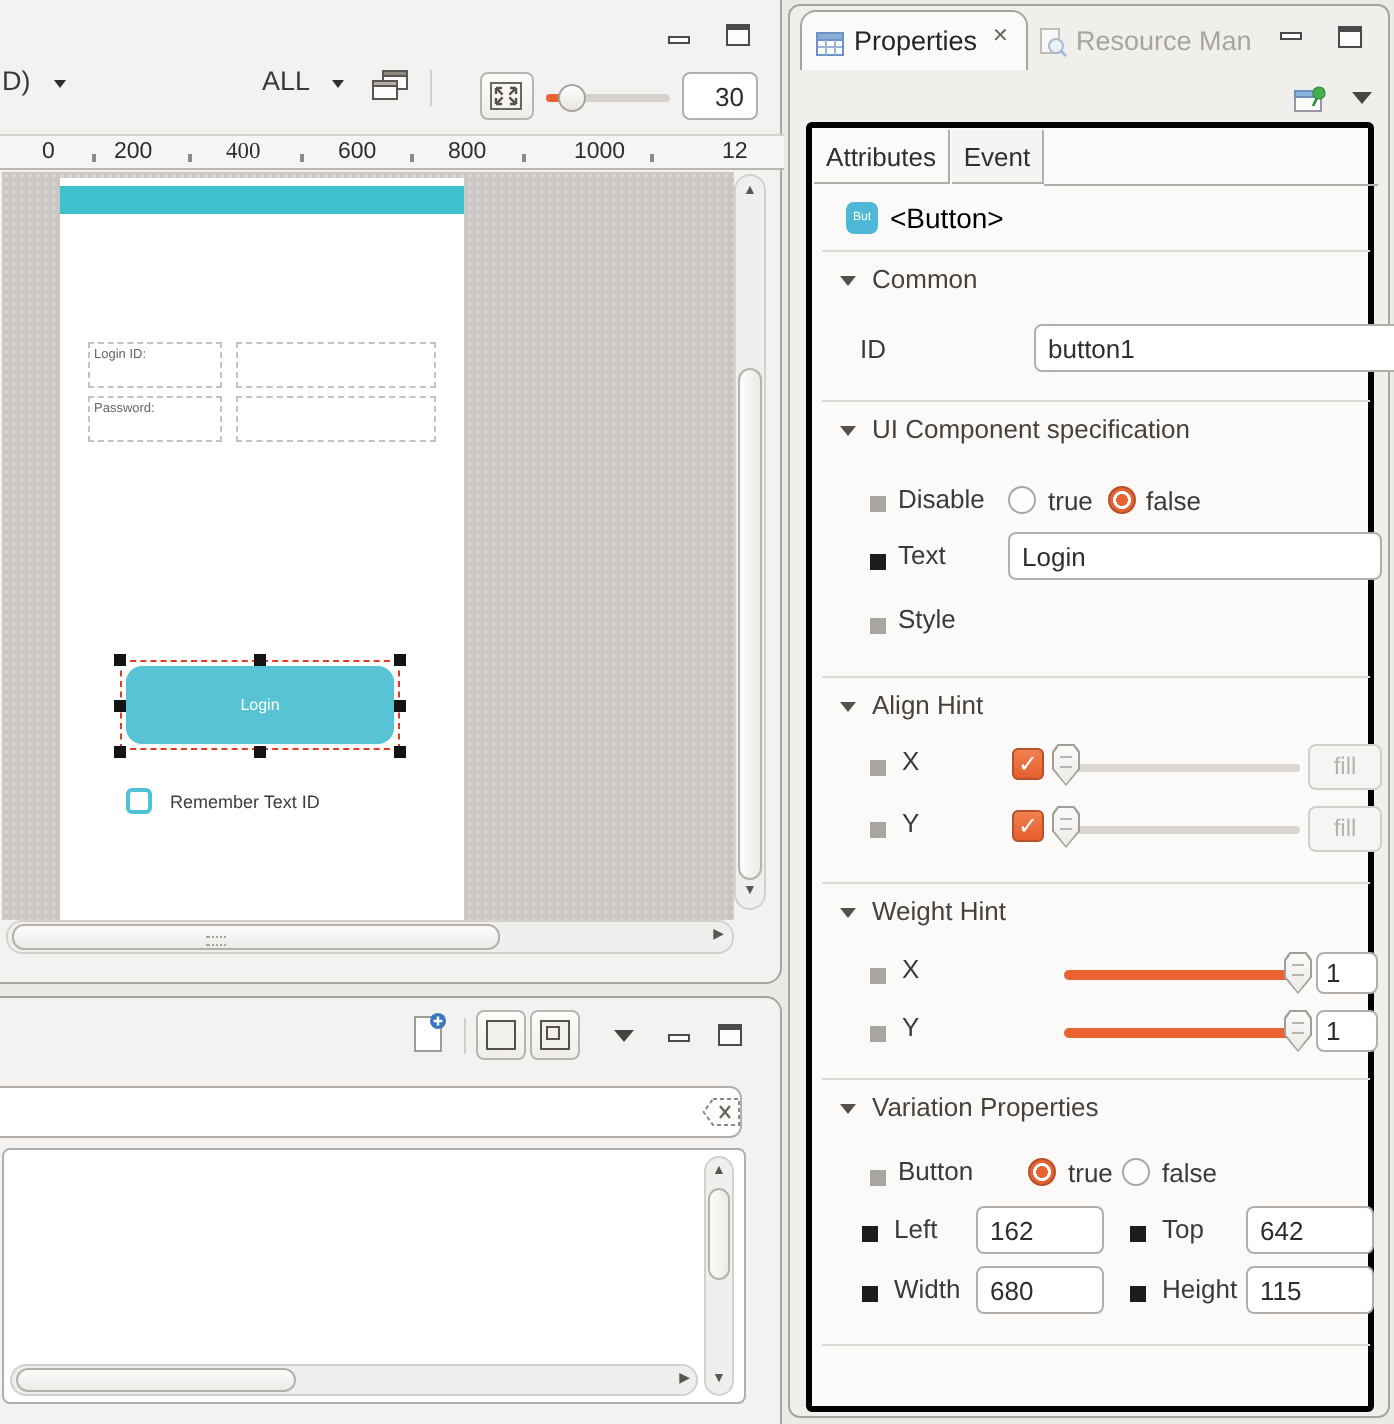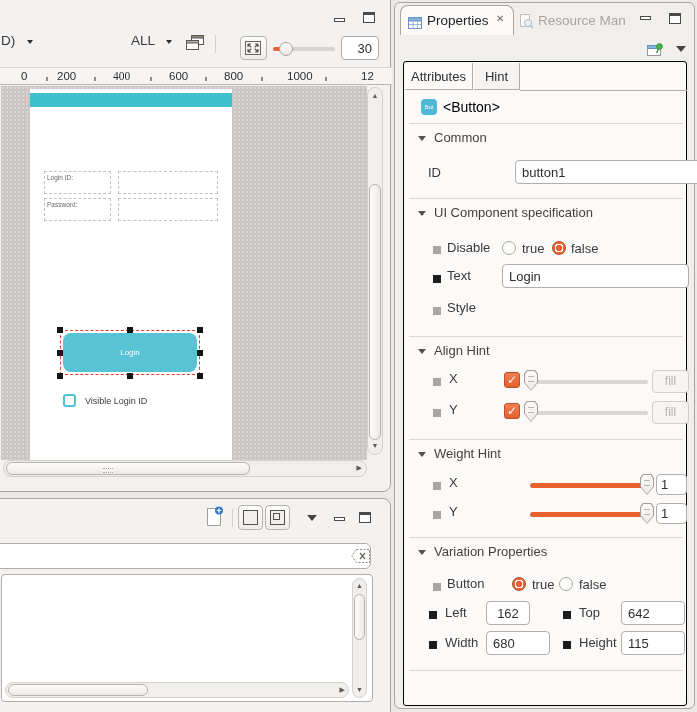--- a/index.html
+++ b/index.html
@@ -119,21 +119,21 @@
           <div class="hdl" style="left:66px;top:-4px;"></div>
           <div class="hdl" style="left:136px;top:-4px;"></div>
           <div class="hdl" style="left:-4px;top:19px;"></div>
           <div class="hdl" style="left:136px;top:19px;"></div>
           <div class="hdl" style="left:-4px;top:42px;"></div>
           <div class="hdl" style="left:66px;top:42px;"></div>
           <div class="hdl" style="left:136px;top:42px;"></div>
         </div>
 
         <div class="a" style="left:33px;top:305px;width:13px;height:13px;border:2px solid #50c2d5;border-radius:3px;background:#fff;"></div>
-        <span class="a" style="left:55px;top:307px;font-size:9px;color:#3c3c3c;">Visible Login ID</span>
+        <span class="a" style="left:55px;top:307px;font-size:9px;color:#3c3c3c;">Remember Text ID</span>
       </div>
     </div>
 
     <div class="a strack" style="left:378px;top:96px;width:16px;height:368px;">
       <div class="sarrow" style="margin-top:2px;">▲</div>
       <div class="a sthumb" style="left:1px;top:96px;width:12px;height:256px;"></div>
       <div class="a sarrow" style="left:0;right:0;bottom:2px;">▼</div>
     </div>
 
     <div class="a strack" style="left:14px;top:469px;width:364px;height:17px;">
@@ -218,23 +218,23 @@
     <div class="a" style="left:252px;top:38px;">
       <svg width="18" height="17">
           <rect x="0.5" y="4.5" width="13" height="10" fill="#fdfdfc" stroke="#9a96a0"></rect>
           <rect x="0.5" y="4.5" width="13" height="3" fill="#85b4de" stroke="#6a92b8"></rect>
           <line x1="12" y1="7" x2="9.5" y2="12" stroke="#2c8a38" stroke-width="1.3"></line>
           <circle cx="12.5" cy="5.5" r="3" fill="#43b04d" stroke="#2c8a38" stroke-width=".6"></circle>
         </svg>
     </div>
     <div class="a tri menu" style="left:281px;top:43px;"></div>
 
-    <div class="a" style="left:8px;top:58px;width:284px;height:645px;background:#fbfaf9;border:1px solid #000000;border-radius:3px;">
+    <div class="a" style="left:8px;top:58px;width:284px;height:645px;background:#fbfaf9;border:3px solid #000000;border-radius:3px;">
       <div class="a subtab" style="left:1px;top:1px;width:68px;height:27px;border-width:0 1px 1px 0;line-height:27px;">Attributes</div>
-      <div class="a subtab" style="left:70px;top:1px;width:46px;height:27px;border-width:0 1px 1px 0;line-height:27px;background:#f6f4f2;">Hint</div>
+      <div class="a subtab" style="left:70px;top:1px;width:46px;height:27px;border-width:0 1px 1px 0;line-height:27px;background:#f6f4f2;">Event</div>
       <div class="a" style="left:116px;top:28px;width:167px;height:1px;background:#b2aeaa;"></div>
 
       <div class="a" style="left:17px;top:37px;width:16px;height:16px;border-radius:4px;background:#4fb8d8;color:#fff;font-size:6px;text-align:center;line-height:16px;">But</div>
       <span class="a" style="left:39px;top:37px;font-size:14px;color:#000000;">&lt;Button&gt;</span>
       <div class="a hr" style="left:5px;top:61px;width:274px;"></div>
 
       <div class="a tri" style="left:14px;top:74px;"></div>
       <span class="a sect" style="left:30px;top:68px;">Common</span>
       <span class="a lbl" style="left:24px;top:103px;">ID</span>
       <input class="a fld" style="left: 111px; top: 98px; width: 187px; height: 24px;" value="button1">
@@ -309,21 +309,21 @@
 
       <div class="a bull" style="left:29px;top:521px;"></div>
       <span class="a lbl" style="left:43px;top:514px;">Button</span>
       <div class="a radio sel" style="left:108px;top:515px;"></div>
       <span class="a lbl" style="left:128px;top:515px;">true</span>
       <div class="a radio" style="left:155px;top:515px;"></div>
       <span class="a lbl" style="left:175px;top:515px;">false</span>
 
       <div class="a bull black" style="left:25px;top:549px;"></div>
       <span class="a lbl" style="left:41px;top:543px;">Left</span>
-      <input class="a fld" style="left: 82px; top: 539px; width: 44px; height: 24px; text-align: center;" value="162">
+      <input class="a fld" style="left: 82px; top: 539px; width: 64px; height: 24px;" value="162">
       <div class="a bull black" style="left:159px;top:549px;"></div>
       <span class="a lbl" style="left:175px;top:543px;">Top</span>
       <input class="a fld" style="left: 217px; top: 539px; width: 64px; height: 24px;" value="642">
 
       <div class="a bull black" style="left:25px;top:579px;"></div>
       <span class="a lbl" style="left:41px;top:573px;">Width</span>
       <input class="a fld" style="left: 82px; top: 569px; width: 64px; height: 24px;" value="680">
       <div class="a bull black" style="left:159px;top:579px;"></div>
       <span class="a lbl" style="left:175px;top:573px;width:42px;overflow:hidden;">Height</span>
       <input class="a fld" style="left: 217px; top: 569px; width: 64px; height: 24px;" value="115">

